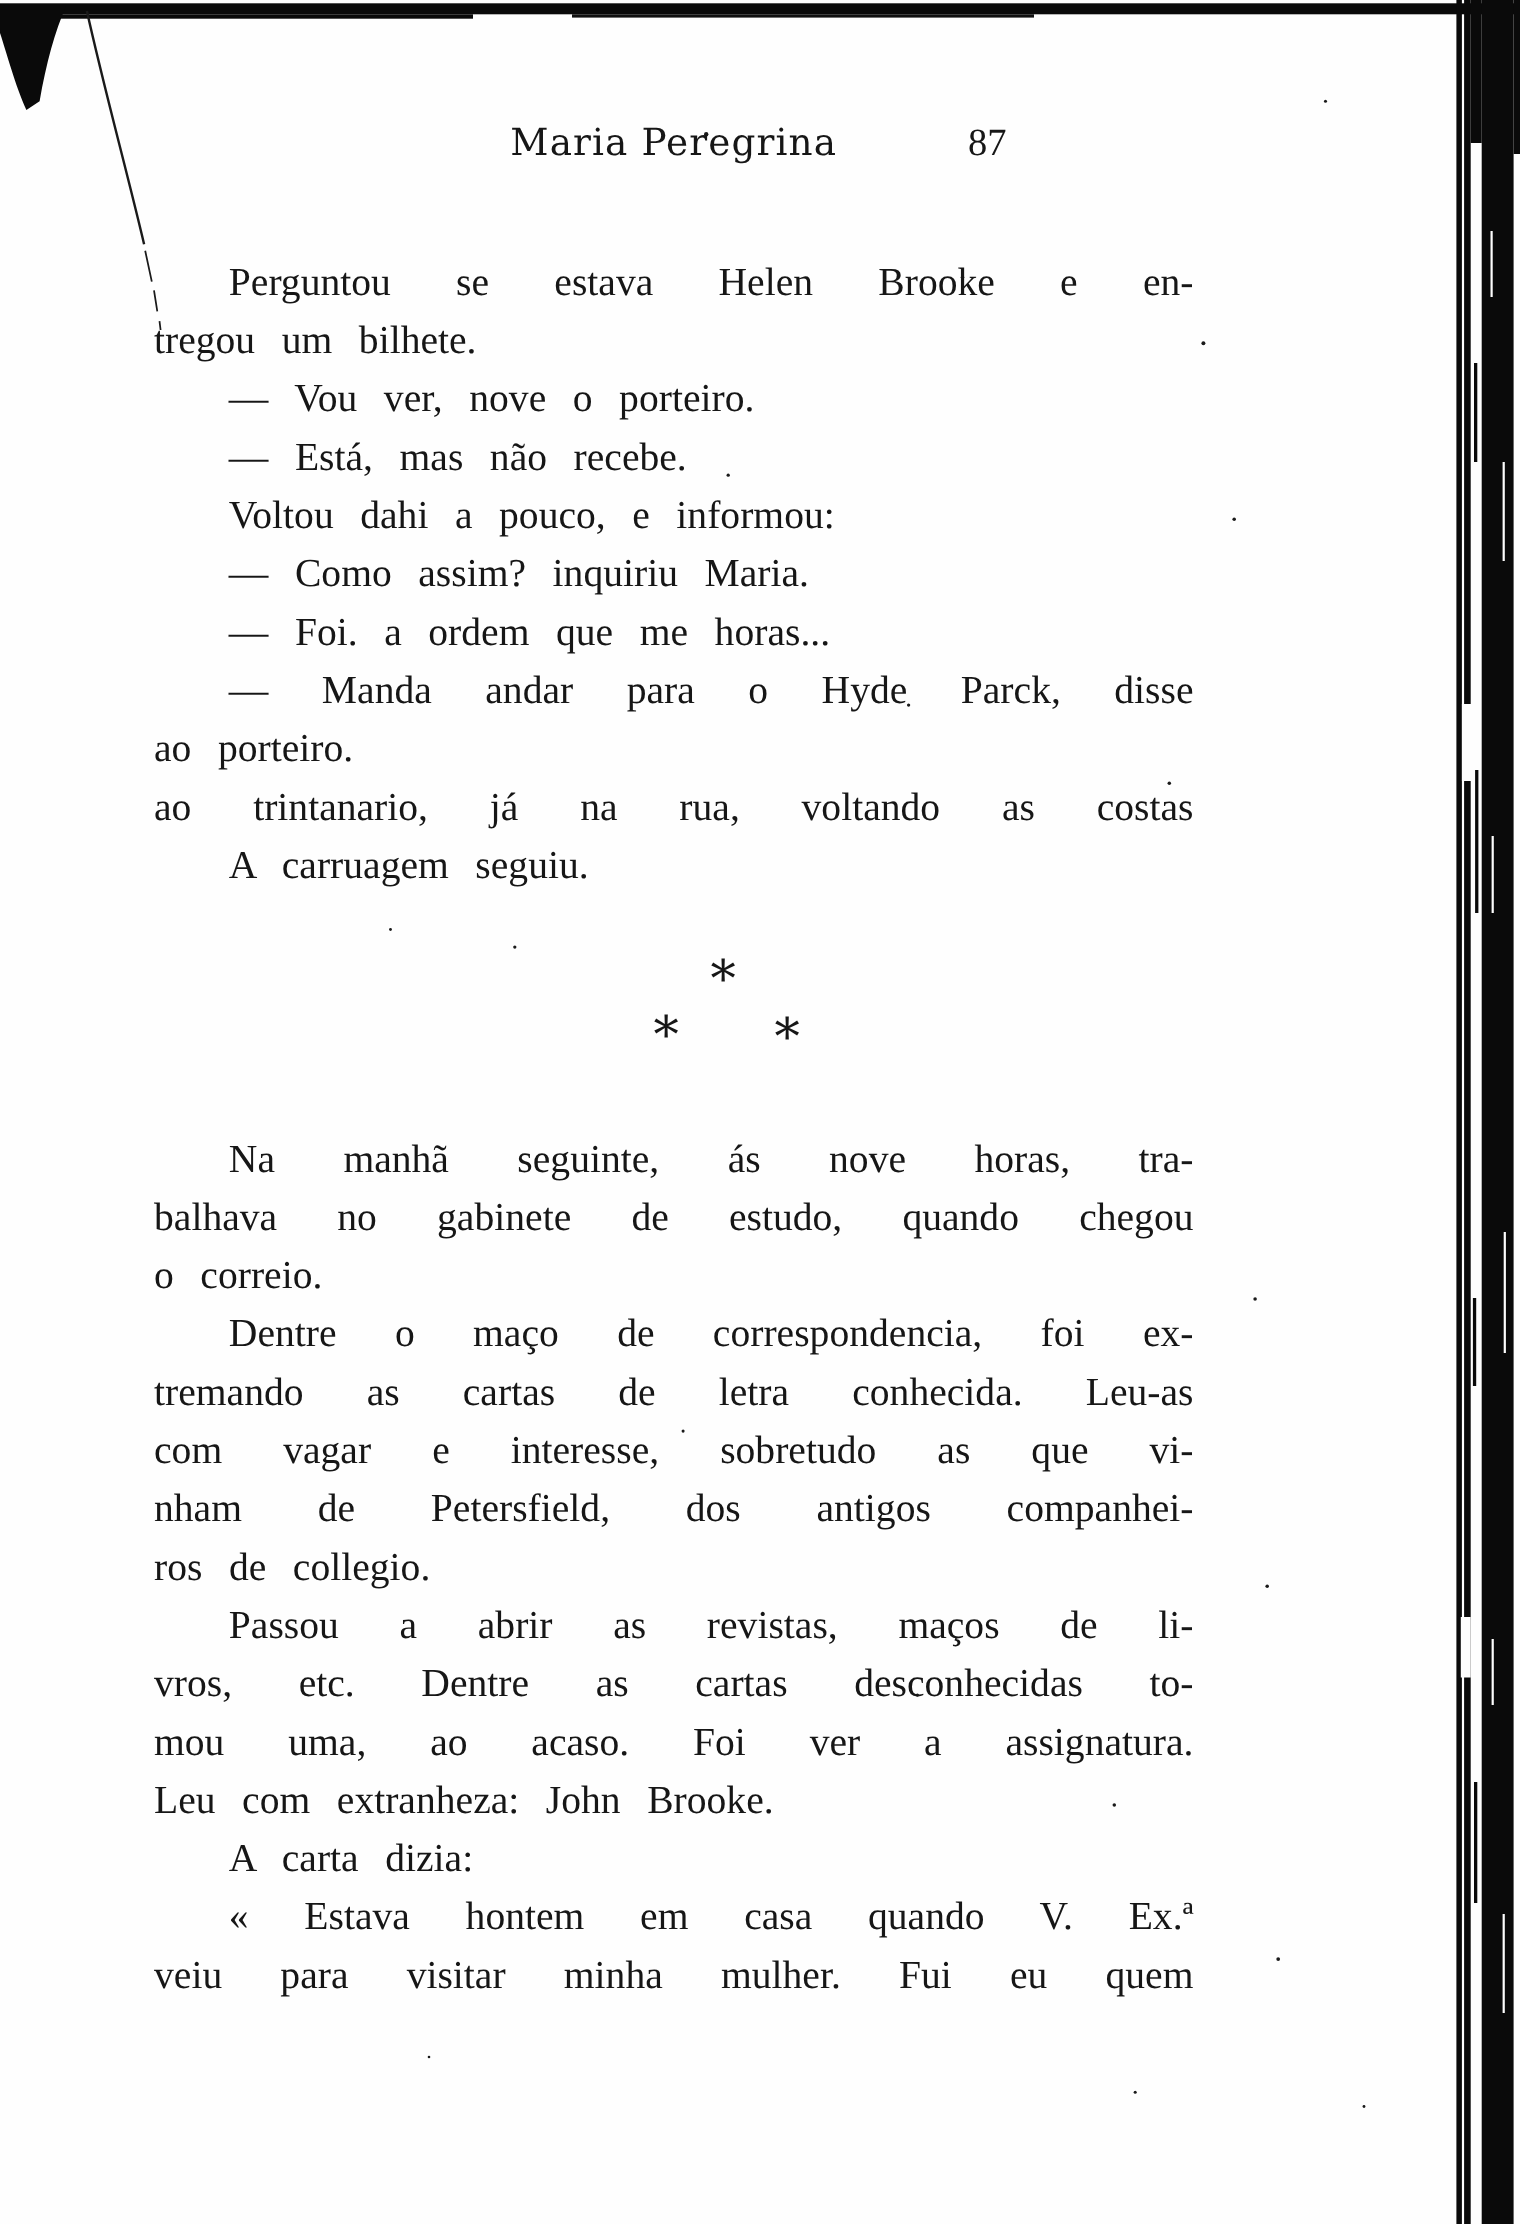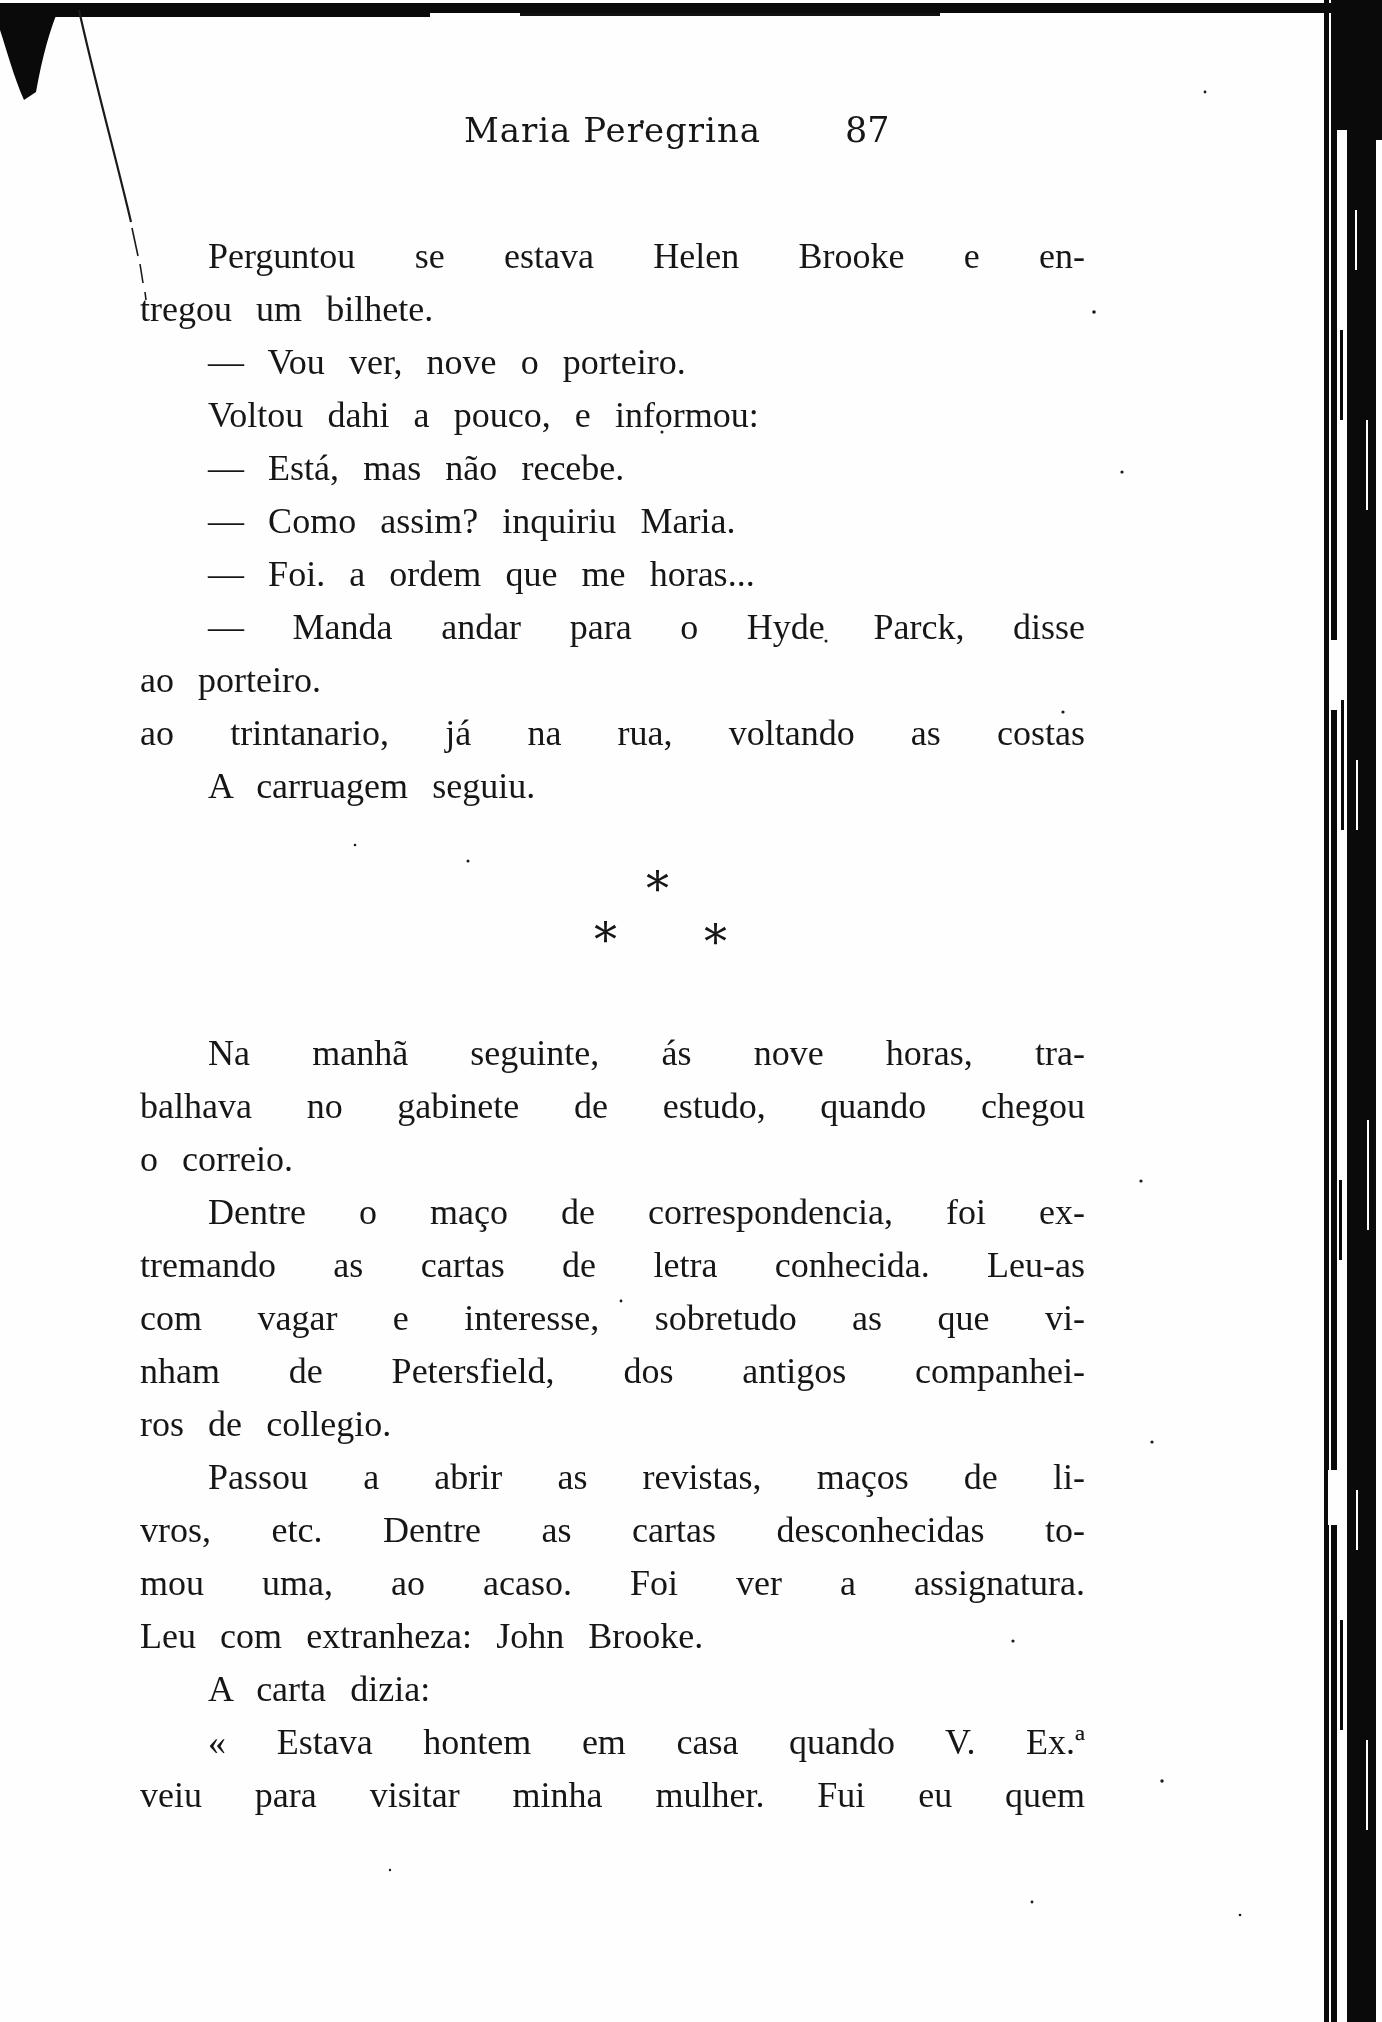--- a/index.html
+++ b/index.html
@@ -10,21 +10,21 @@
     overflow:hidden;
     font-family:"DejaVu Serif","Liberation Serif",serif;
     color:#161616;
   }
   .scan-artifacts{position:absolute;top:0;left:0;width:1382px;height:2022px;pointer-events:none;}
   .running-header{
     position:absolute;top:106px;left:140px;width:945px;height:48px;
     font-size:34px;line-height:48px;
   }
   .header-title{display:block;text-align:center;letter-spacing:1px;}
-  .page-number{position:absolute;top:0;left:705px;font-size:35px;}
+  .page-number{position:absolute;top:0;left:740px;font-size:35px;font-family:Liberation Serif, serif;}
   .textblock{
     position:absolute;left:140px;width:945px;
     font-size:36px;line-height:53px;
     word-spacing:0.42em;
     white-space:nowrap;
     font-family:Liberation Serif, serif;
   }
   .sec1{top:230px;}
   .sec2{top:1027px;}
   .ln{height:53px;}
@@ -105,22 +105,22 @@
 
   <div class="running-header">
     <span class="header-title">Maria Peregrina</span>
     <span class="page-number">87</span>
   </div>
 
   <div class="textblock sec1">
     <div class="ln ind j">Perguntou se estava Helen Brooke e en-</div>
     <div class="ln">tregou um bilhete.</div>
     <div class="ln ind">— Vou ver, nove o porteiro.</div>
+    <div class="ln ind">— Está, mas não recebe.</div>
     <div class="ln ind">Voltou dahi a pouco, e informou:</div>
-    <div class="ln ind">— Está, mas não recebe.</div>
     <div class="ln ind">— Como assim? inquiriu Maria.</div>
     <div class="ln ind">— Foi. a ordem que me horas...</div>
     <div class="ln ind j">— Manda andar para o Hyde Parck, disse</div>
     <div class="ln">ao porteiro.</div>
     <div class="ln j">ao trintanario, já na rua, voltando as costas</div>
     <div class="ln ind">A carruagem seguiu.</div>
   </div>
 
   <div class="separator">
     <span class="sep-star sep-top">*</span>

